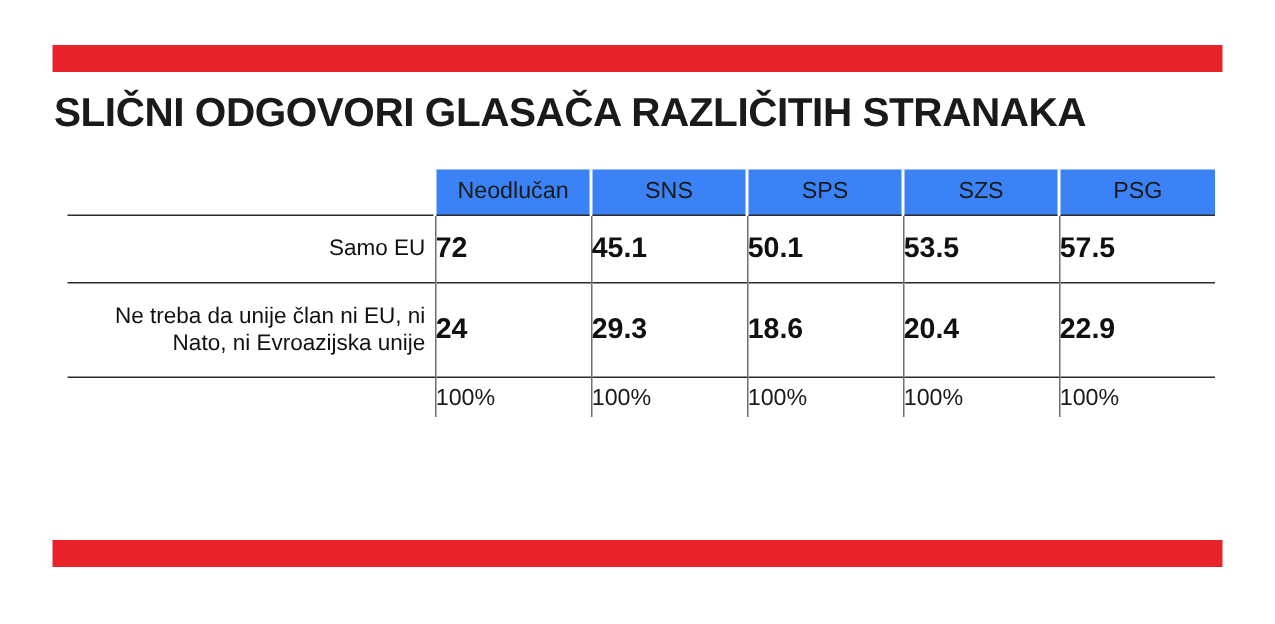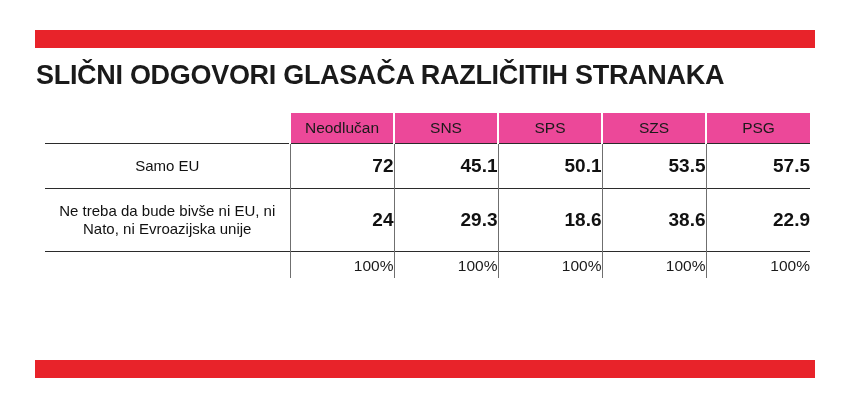--- a/index.html
+++ b/index.html
@@ -57,21 +57,21 @@
     width: 765px;
     table-layout: fixed;
   }
   table.data col.lbl { width: 245px; }
   table.data col.c { width: 104px; }
   table.data th, table.data td {
     padding: 0;
     margin: 0;
   }
   thead th {
-    background: #ec4899;
+    background: #3b82f6;
     color: #1a1a1a;
     font-size: 15.5px;
     font-weight: normal;
     text-align: center;
     height: 30px;
     vertical-align: middle;
     border-left: 2px solid #ffffff;
     font-family: "Liberation Sans", sans-serif;
   }
   thead th.corner {
@@ -79,32 +79,32 @@
     border-left: none;
   }
   tbody tr.data-row {
     border-top: 1.5px solid #2b2b2b;
   }
   tbody tr.data-row:last-of-type {
   }
   tbody td.rowlabel {
     font-size: 15px;
     color: #111111;
-    text-align: center;
+    text-align: right;
     padding: 6px 6px 6px 6px;
     line-height: 1.2;
     vertical-align: middle;
     font-family: "Liberation Sans", sans-serif;
     margin-left: 36px;
   }
   tbody td.val {
     font-size: 19px;
     font-weight: bold;
     color: #111111;
-    text-align: right;
+    text-align: left;
     vertical-align: middle;
     border-left: 1.5px solid #6f6f6f;
     font-family: "Liberation Sans", sans-serif;
   }
   tr.total-row td.val {
     font-size: 15.5px;
     font-weight: normal;
     color: #1a1a1a;
     padding-top: 5px;
     padding-bottom: 3px;
@@ -157,27 +157,27 @@
           </td>
           <td class="val">72</td>
           <td class="val">45.1</td>
           <td class="val">50.1</td>
           <td class="val">53.5</td>
           <td class="val">57.5</td>
         </tr>
 
         <tr class="data-row r2">
           <td class="rowlabel">
-            <div>Ne treba da bude bivše ni EU, ni</div>
+            <div>Ne treba da unije član ni EU, ni</div>
             <div>Nato, ni Evroazijska unije</div>
           </td>
           <td class="val">24</td>
           <td class="val">29.3</td>
           <td class="val">18.6</td>
-          <td class="val">38.6</td>
+          <td class="val">20.4</td>
           <td class="val">22.9</td>
         </tr>
 
 
 
         <tr class="total-row">
           <td class="rowlabel"></td>
           <td class="val">100%</td>
           <td class="val">100%</td>
           <td class="val">100%</td>

